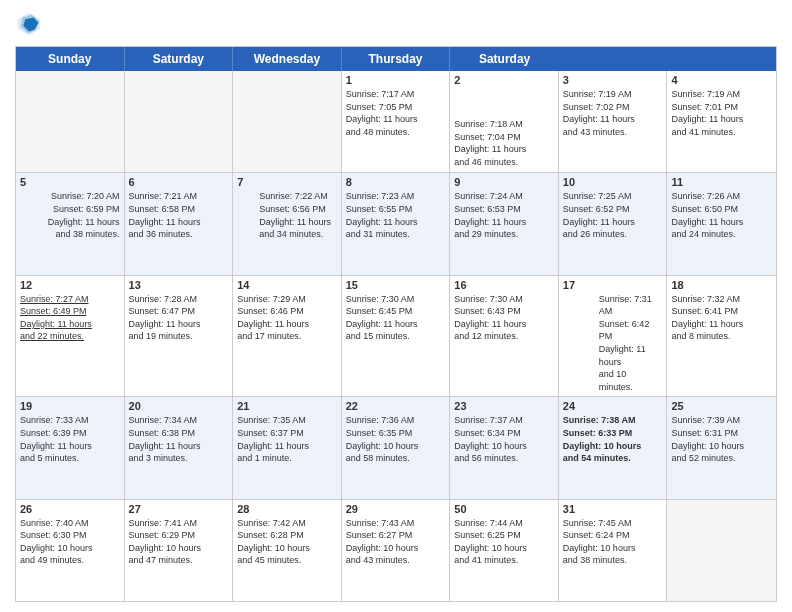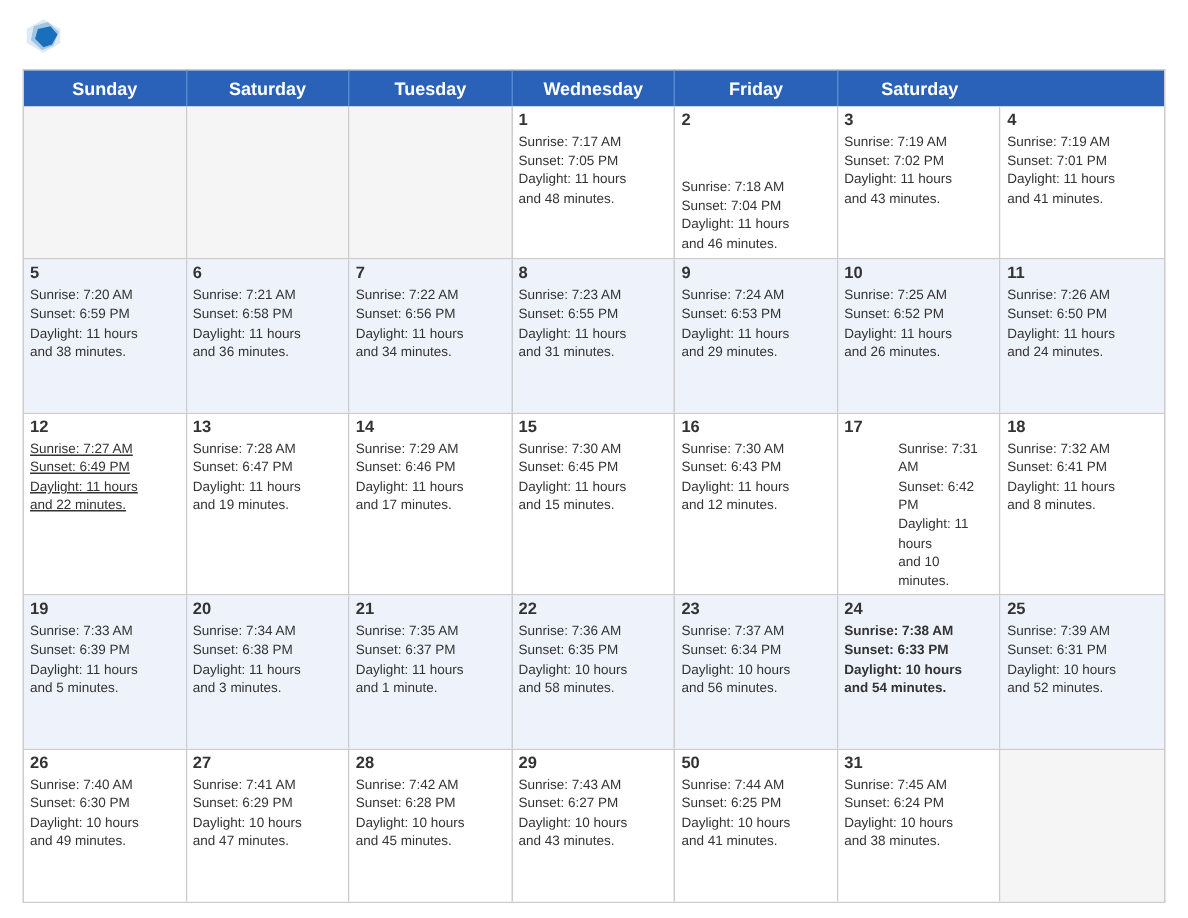--- a/index.html
+++ b/index.html
@@ -124,23 +124,22 @@
     <div class="title-block">
       <div class="month-title"></div>
       <div class="location-title"></div>
     </div>
   </div>
 
   <div class="calendar">
     <div class="cal-header-row">
     <div class="cal-header-cell">Sunday</div>
         <div class="cal-header-cell">Saturday</div>
-        <div class="cal-header-cell">Tuesday</div>
         <div class="cal-header-cell">Wednesday</div>
-        <div class="cal-header-cell">Friday</div>
+        <div class="cal-header-cell">Thursday</div>
         <div class="cal-header-cell">Saturday</div>
       </div>
     <div class="cal-body">
     <div class="cal-row">
           <div class="cal-cell empty"></div>
           <div class="cal-cell empty"></div>
           <div class="cal-cell empty"></div>
           <div class="cal-cell">
             <div class="day-num">1</div>
             <div class="cell-text" style="white-space: pre-line;">Sunrise: 7:17 AM
@@ -166,35 +165,35 @@
             <div class="day-num">4</div>
             <div class="cell-text" style="white-space: pre-line;">Sunrise: 7:19 AM
 Sunset: 7:01 PM
 Daylight: 11 hours
 and 41 minutes.</div>
           </div>
         </div>
         <div class="cal-row">
           <div class="cal-cell alt-row">
             <div class="day-num">5</div>
-            <div class="cell-text" style="white-space: pre-line;">Sunrise: 7:20 AM
+            <div class="cell-text" style="white-space: pre-line; text-align: right;">Sunrise: 7:20 AM
 Sunset: 6:59 PM
 Daylight: 11 hours
 and 38 minutes.</div>
           </div>
           <div class="cal-cell alt-row">
             <div class="day-num">6</div>
             <div class="cell-text" style="white-space: pre-line;">Sunrise: 7:21 AM
 Sunset: 6:58 PM
 Daylight: 11 hours
 and 36 minutes.</div>
           </div>
           <div class="cal-cell alt-row">
             <div class="day-num">7</div>
-            <div class="cell-text" style="white-space: pre-line;">Sunrise: 7:22 AM
+            <div class="cell-text" style="white-space: pre-line; margin-left: 22px;">Sunrise: 7:22 AM
 Sunset: 6:56 PM
 Daylight: 11 hours
 and 34 minutes.</div>
           </div>
           <div class="cal-cell alt-row">
             <div class="day-num">8</div>
             <div class="cell-text" style="white-space: pre-line;">Sunrise: 7:23 AM
 Sunset: 6:55 PM
 Daylight: 11 hours
 and 31 minutes.</div>

